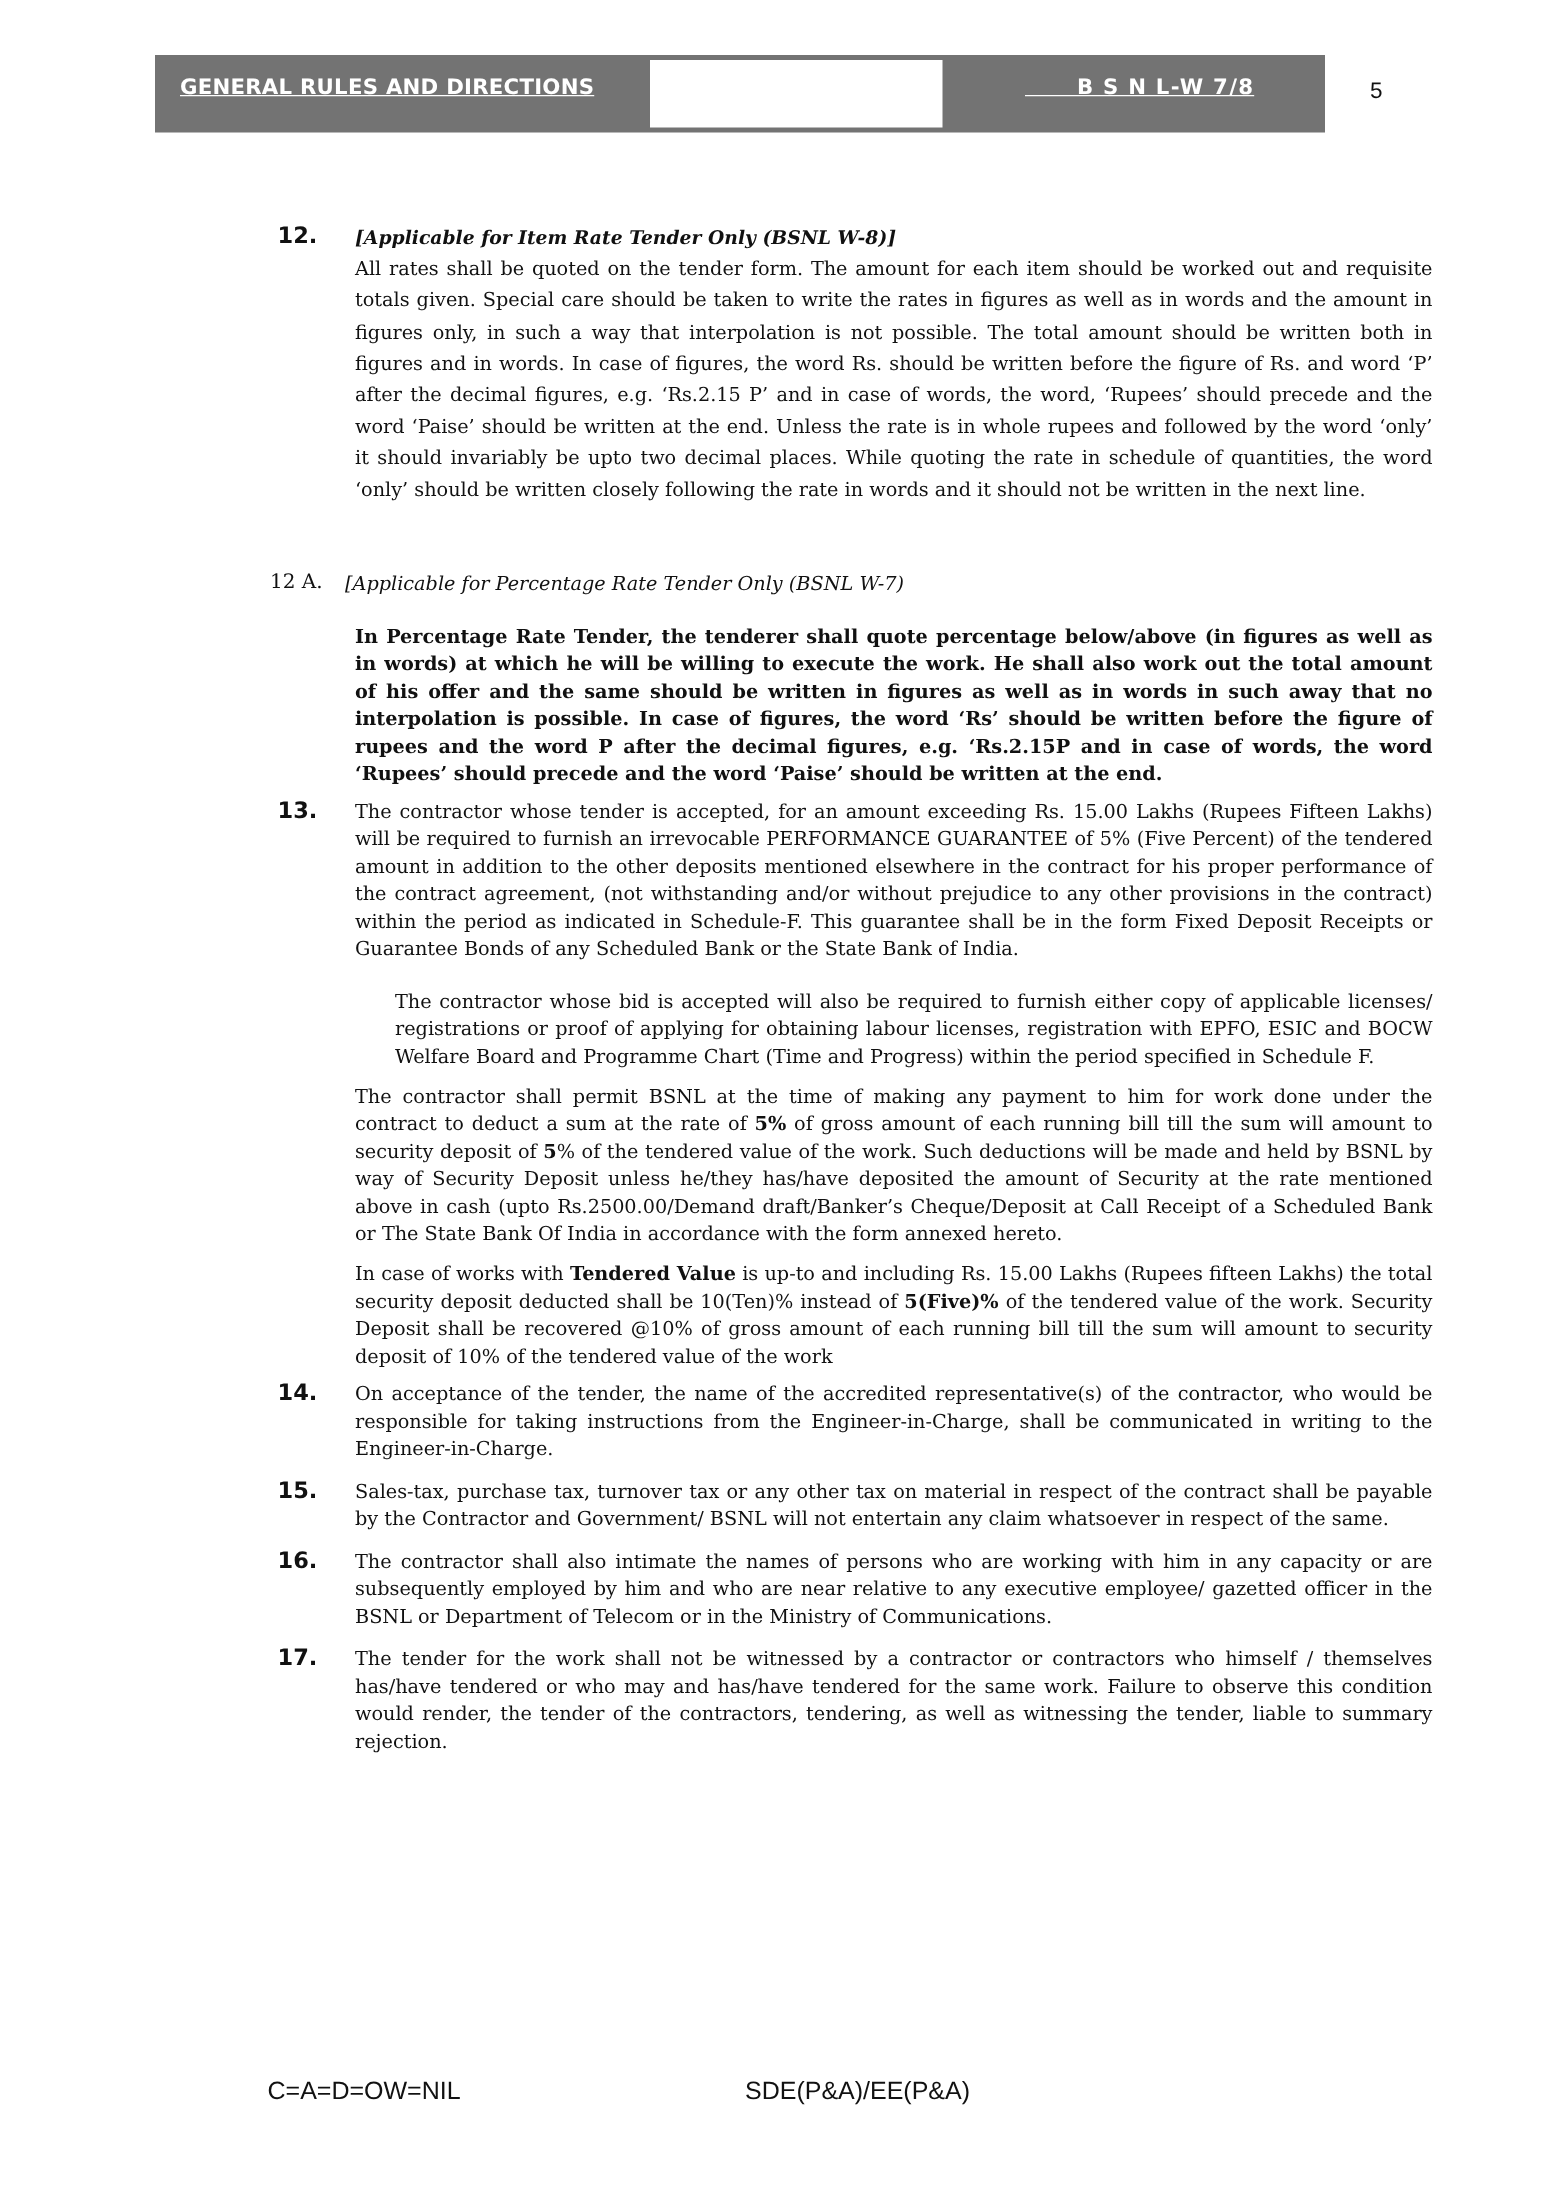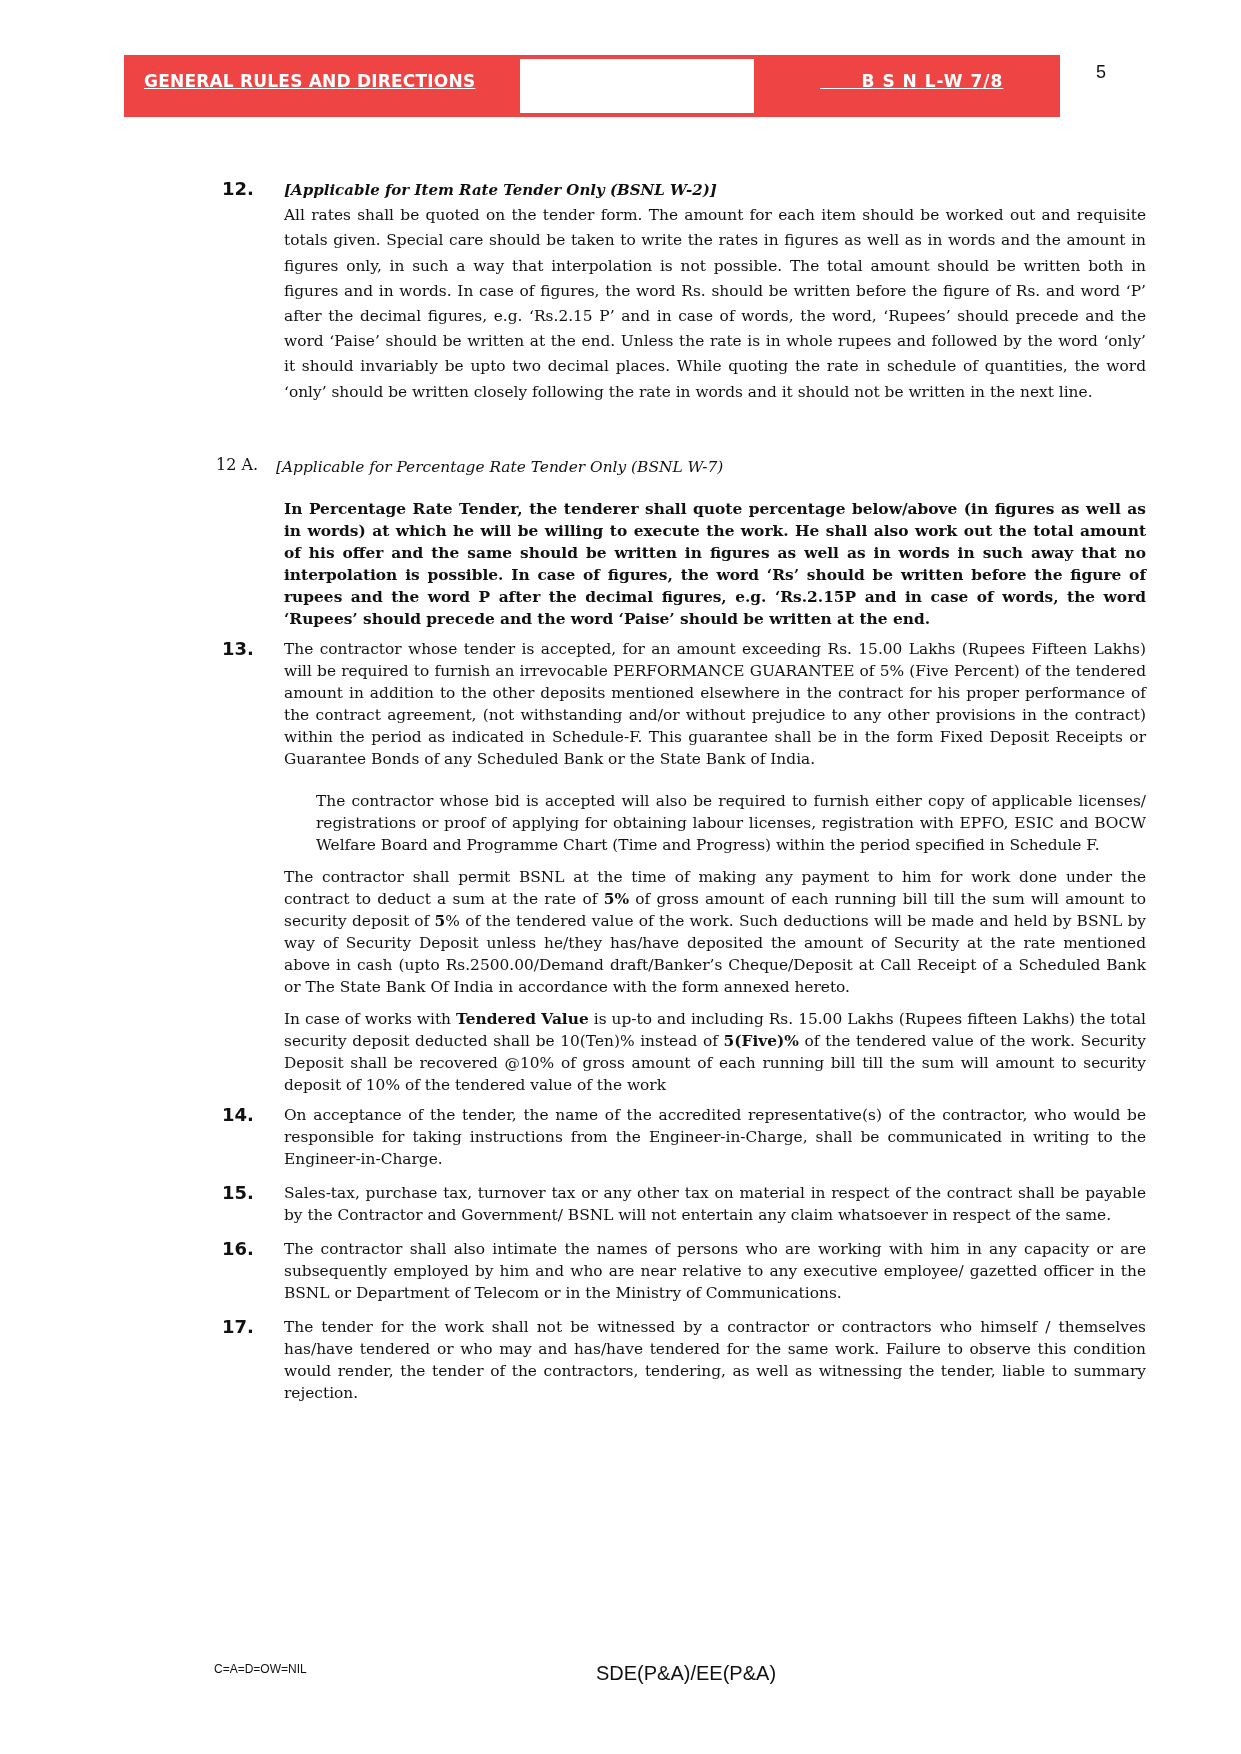--- a/index.html
+++ b/index.html
@@ -1,19 +1,19 @@
 <!DOCTYPE html>
 <html><head>
 <meta charset="utf-8">
 <style>
   html, body { margin: 0; padding: 0; background: #ffffff; }
   body { width: 1241px; height: 1754px; position: relative; overflow: hidden; color: #111; }
   .header {
-    position: absolute; left: 124px; top: 55px; width: 936px; height: 62px;
-    background: #ef4444;
+    position: absolute; left: 124px; top: 44px; width: 936px; height: 62px;
+    background: #737373;
   }
   .header .title {
     position: absolute; left: 20px; top: 16px;
     font-family: "DejaVu Sans", sans-serif; font-weight: bold; font-size: 17px;
     color: #fff; text-decoration: underline; letter-spacing: 0.2px;
   }
   .header .blank {
     position: absolute; left: 396px; top: 4px; width: 234px; height: 54px; background: #fff;
   }
   .header .code {
@@ -36,42 +36,42 @@
   }
   .num.plain { font-family: "DejaVu Serif", serif; font-weight: normal; font-size: 16px; }
   p { margin: 0; text-align: justify; }
   .loose { line-height: 25.2px; }
   .tight { line-height: 22px; }
   .italic-bold { font-style: italic; font-weight: bold; }
   .italic { font-style: italic; }
   .bold-para { font-weight: bold; line-height: 22px; }
   .footer-left {
     position: absolute; left: 214px; top: 1662px;
-    font-family: "Liberation Sans", sans-serif; font-size: 12px;
+    font-family: "Liberation Sans", sans-serif; font-size: 20px;
   }
   .footer-right {
     position: absolute; left: 596px; top: 1662px;
     font-family: "Liberation Sans", sans-serif; font-size: 20px;
   }
 </style>
 </head>
 <body>
 
 <div class="header">
   <span class="title">GENERAL RULES AND DIRECTIONS</span>
   <div class="blank"></div>
   <span class="code">      B S N L-W 7/8</span>
 </div>
 <div class="page-num">5</div>
 
 <div class="content">
 
   <div class="item">
     <span class="num">12.</span>
-    <p class="loose italic-bold" style="font-size:15px;">[Applicable for Item Rate Tender Only (BSNL W-2)]</p>
+    <p class="loose italic-bold" style="font-size:15px;">[Applicable for Item Rate Tender Only (BSNL W-8)]</p>
     <p class="loose">All rates shall be quoted on the tender form. The amount for each item should be worked out and requisite totals given. Special care should be taken to write the rates in figures as well as in words and the amount in figures only, in such a way that interpolation is not possible. The total amount should be written both in figures and in words. In case of figures, the word Rs. should be written before the figure of Rs. and word ‘P’ after the decimal figures, e.g. ‘Rs.2.15 P’ and in case of words, the word, ‘Rupees’ should precede and the word ‘Paise’ should be written at the end. Unless the rate is in whole rupees and followed by the word ‘only’ it should invariably be upto two decimal places. While quoting the rate in schedule of quantities, the word ‘only’ should be written closely following the rate in words and it should not be written in the next line.</p>
   </div>
 
   <div class="item" style="margin-top:50px;">
     <span class="num plain" style="left:-6px;">12 A.</span>
     <p class="loose italic" style="margin-left:-8px;">[Applicable for Percentage Rate Tender Only (BSNL W-7)</p>
     <p class="bold-para" style="margin-top:18px;">In Percentage Rate Tender, the tenderer shall quote percentage below/above (in figures as well as in words) at which he will be willing to execute the work. He shall also work out the total amount of his offer and the same should be written in figures as well as in words in such away that no interpolation is possible. In case of figures, the word ‘Rs’ should be written before the figure of rupees and the word P after the decimal figures, e.g. ‘Rs.2.15P and in case of words, the word ‘Rupees’ should precede and the word ‘Paise’ should be written at the end.</p>
   </div>
 
   <div class="item" style="margin-top:8px;">

